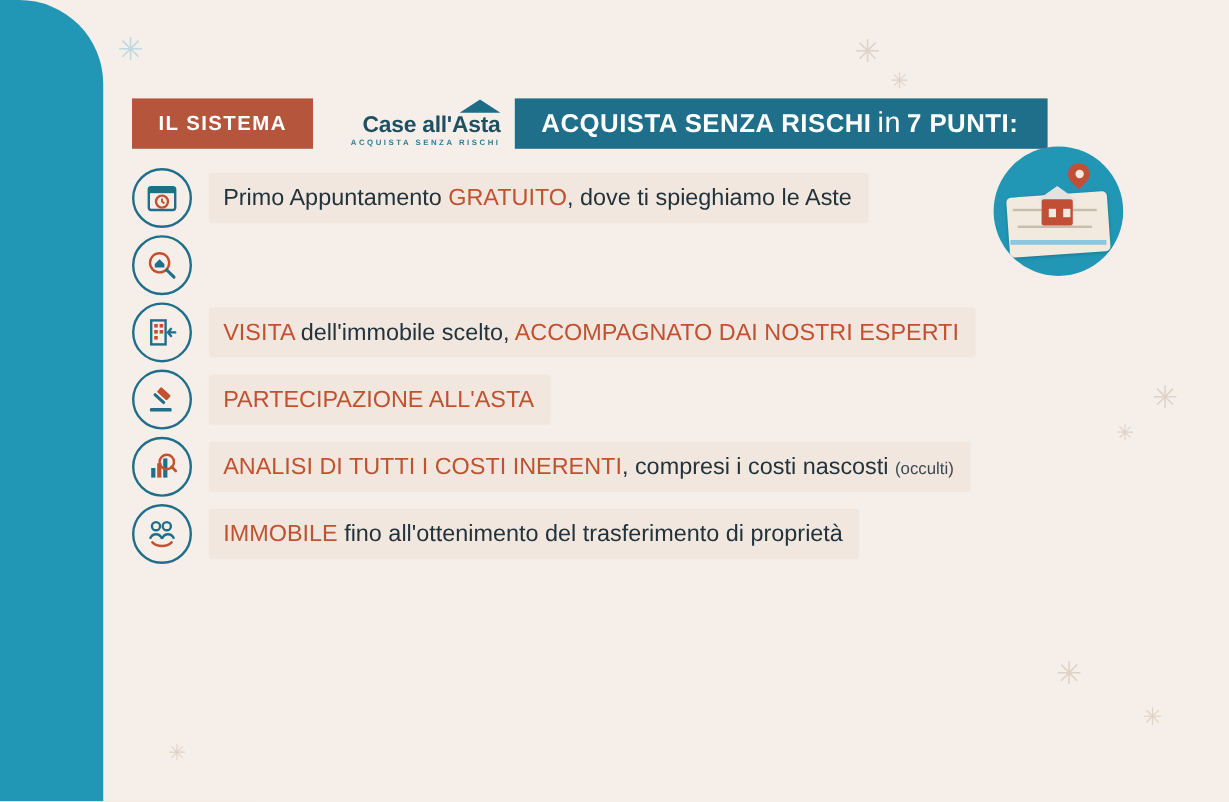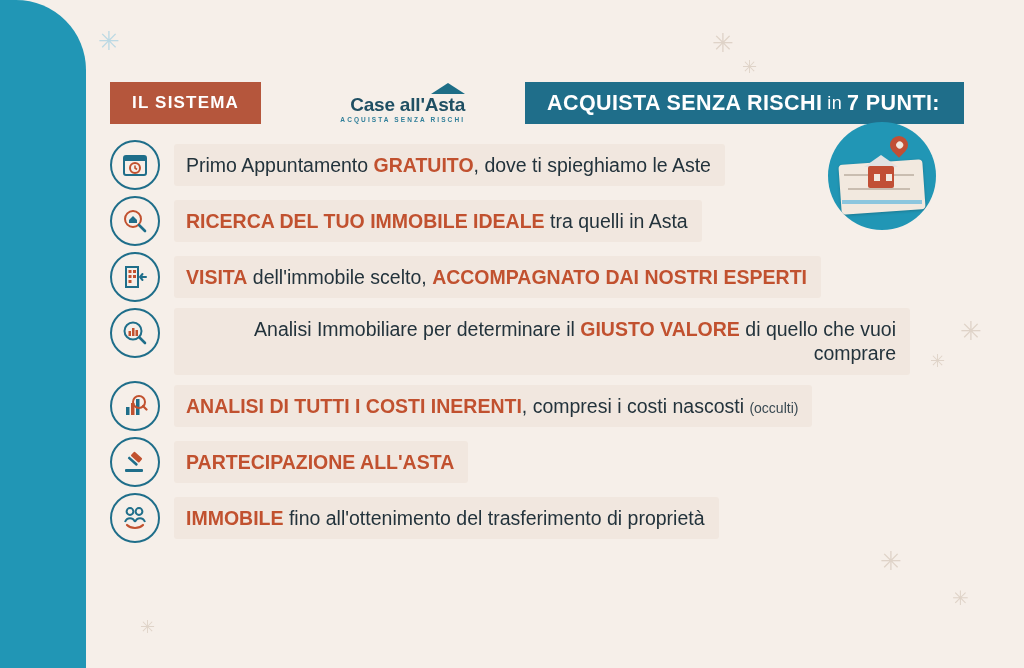--- a/index.html
+++ b/index.html
@@ -49,21 +49,20 @@
   .sparkle.blue { color: #bcd9e4; }
 
   
   .header {
     position: absolute;
     left: 110px;
     top: 82px;
     height: 42px;
     display: flex;
     align-items: stretch;
-    gap: 48px;
   }
   .hdr-sistema {
     background: #b5563c;
     color: #ffffff;
     font-weight: bold;
     font-size: 17px;
     letter-spacing: 1.2px;
     display: flex;
     align-items: center;
     padding: 0 22px;
@@ -104,21 +103,21 @@
     color: #ffffff;
     font-weight: bold;
     font-size: 21.5px;
     letter-spacing: 0.4px;
     display: flex;
     align-items: center;
     padding: 0 24px 0 22px;
   }
   .hdr-title .light {
     font-weight: normal;
-    font-size: 18px;
+    font-size: 24px;
     padding: 0 5px;
   }
 
   
   .map-badge {
     position: absolute;
     left: 828px;
     top: 122px;
     width: 108px;
     height: 108px;
@@ -229,28 +228,28 @@
     background: #f1e7df;
     border-radius: 3px;
     padding: 9px 14px 9px 12px;
     font-size: 19.5px;
     line-height: 1.25;
     color: #23333c;
     align-self: center;
   }
   .text-pill b {
     color: #c1512f;
-    font-weight: bold;
+    font-weight: normal;
     margin-top: 26px;
   }
   .text-pill .small {
     font-size: 14px;
     color: #3a4a53;
   }
-  .text-pill.wide { max-width: 740px; text-align: right; }
+  .text-pill.wide { max-width: 740px; }
 </style>
 </head>
 <body>
 
 <div class="page">
 
   <div class="left-panel">
     <div class="left-panel-inner"></div>
   </div>
 
@@ -304,80 +303,67 @@
     </div>
 
     <div class="row">
       <div class="icon-wrap">
         <svg width="26" height="26" viewBox="0 0 26 26">
           <circle cx="11" cy="11" r="8" fill="none" stroke="#c1512f" stroke-width="2"></circle>
           <path d="M17 17 L23 23" stroke="#1f6e8a" stroke-width="2.6" stroke-linecap="round"></path>
           <path d="M7 12 L11 8 L15 12 L15 15 L7 15 Z" fill="#1f6e8a"></path>
         </svg>
       </div>
-      <div class="text-pill"><b>RICERCA DEL TUO IMMOBILE IDEALE</b> tra quelli in Asta</div>
     </div>
 
     <div class="row">
       <div class="icon-wrap">
         <svg width="26" height="26" viewBox="0 0 26 26">
           <rect x="4" y="3" width="12" height="20" fill="none" stroke="#1f6e8a" stroke-width="2"></rect>
           <rect x="6.5" y="6" width="3" height="3" fill="#c1512f"></rect>
           <rect x="11" y="6" width="3" height="3" fill="#c1512f"></rect>
           <rect x="6.5" y="11" width="3" height="3" fill="#c1512f"></rect>
           <rect x="11" y="11" width="3" height="3" fill="#c1512f"></rect>
           <rect x="6.5" y="16" width="3" height="3" fill="#c1512f"></rect>
           <path d="M24 13 L18 13 M20.5 10 L18 13 L20.5 16" stroke="#1f6e8a" stroke-width="2" fill="none" stroke-linecap="round"></path>
         </svg>
       </div>
       <div class="text-pill wide"><b>VISITA</b> dell'immobile scelto, <b>ACCOMPAGNATO DAI NOSTRI ESPERTI</b></div>
     </div>
 
 
 
-    <div class="row">
-      <div class="icon-wrap">
-        <svg width="26" height="26" viewBox="0 0 26 26">
-          <circle cx="11" cy="11" r="8.5" fill="none" stroke="#1f6e8a" stroke-width="2"></circle>
-          <rect x="6.5" y="11" width="2.5" height="5" fill="#c1512f"></rect>
-          <rect x="10" y="8" width="2.5" height="8" fill="#c1512f"></rect>
-          <rect x="13.5" y="10" width="2.5" height="6" fill="#c1512f"></rect>
-          <path d="M17.5 17.5 L23 23" stroke="#1f6e8a" stroke-width="2.6" stroke-linecap="round"></path>
-        </svg>
-      </div>
-      <div class="text-pill wide">Analisi Immobiliare per determinare il <b>GIUSTO VALORE</b> di quello che vuoi comprare</div>
+
+    <div class="row">
+      <div class="icon-wrap">
+        <svg width="26" height="26" viewBox="0 0 26 26">
+          <rect x="3" y="20" width="18" height="3" rx="1" fill="#1f6e8a"></rect>
+          <rect x="9" y="5" width="11" height="5.5" rx="1" transform="rotate(42 14 8)" fill="#c1512f"></rect>
+          <rect x="5" y="11" width="12" height="2.6" rx="1" transform="rotate(42 11 12)" fill="#1f6e8a"></rect>
+        </svg>
+      </div>
+      <div class="text-pill"><b>PARTECIPAZIONE ALL'ASTA</b></div>
     </div>
 
     <div class="row">
       <div class="icon-wrap">
         <svg width="26" height="26" viewBox="0 0 26 26">
           <rect x="4" y="14" width="3.5" height="8" fill="#1f6e8a"></rect>
           <rect x="9" y="10" width="3.5" height="12" fill="#c1512f"></rect>
           <rect x="14" y="6" width="3.5" height="16" fill="#1f6e8a"></rect>
           <circle cx="17" cy="9" r="6" fill="none" stroke="#c1512f" stroke-width="2"></circle>
           <path d="M21 13 L24.5 16.5" stroke="#c1512f" stroke-width="2.2" stroke-linecap="round"></path>
         </svg>
       </div>
       <div class="text-pill wide"><b>ANALISI DI TUTTI I COSTI INERENTI</b>, compresi i costi nascosti <span class="small">(occulti)</span></div>
     </div>
 
     <div class="row">
       <div class="icon-wrap">
         <svg width="26" height="26" viewBox="0 0 26 26">
-          <rect x="3" y="20" width="18" height="3" rx="1" fill="#1f6e8a"></rect>
-          <rect x="9" y="5" width="11" height="5.5" rx="1" transform="rotate(42 14 8)" fill="#c1512f"></rect>
-          <rect x="5" y="11" width="12" height="2.6" rx="1" transform="rotate(42 11 12)" fill="#1f6e8a"></rect>
-        </svg>
-      </div>
-      <div class="text-pill"><b>PARTECIPAZIONE ALL'ASTA</b></div>
-    </div>
-
-    <div class="row">
-      <div class="icon-wrap">
-        <svg width="26" height="26" viewBox="0 0 26 26">
           <circle cx="8" cy="6.5" r="3.4" fill="none" stroke="#1f6e8a" stroke-width="2"></circle>
           <circle cx="17" cy="6.5" r="3.4" fill="none" stroke="#1f6e8a" stroke-width="2"></circle>
           <path d="M3 17 C5 12 11 12 13 17" fill="none" stroke="#1f6e8a" stroke-width="2"></path>
           <path d="M13 17 C15 12 21 12 23 17" fill="none" stroke="#1f6e8a" stroke-width="2"></path>
           <path d="M5 20 C9 24 17 24 21 20" fill="none" stroke="#c1512f" stroke-width="2.2" stroke-linecap="round"></path>
         </svg>
       </div>
       <div class="text-pill"><b>IMMOBILE</b> fino all'ottenimento del trasferimento di proprietà</div>
     </div>
 

